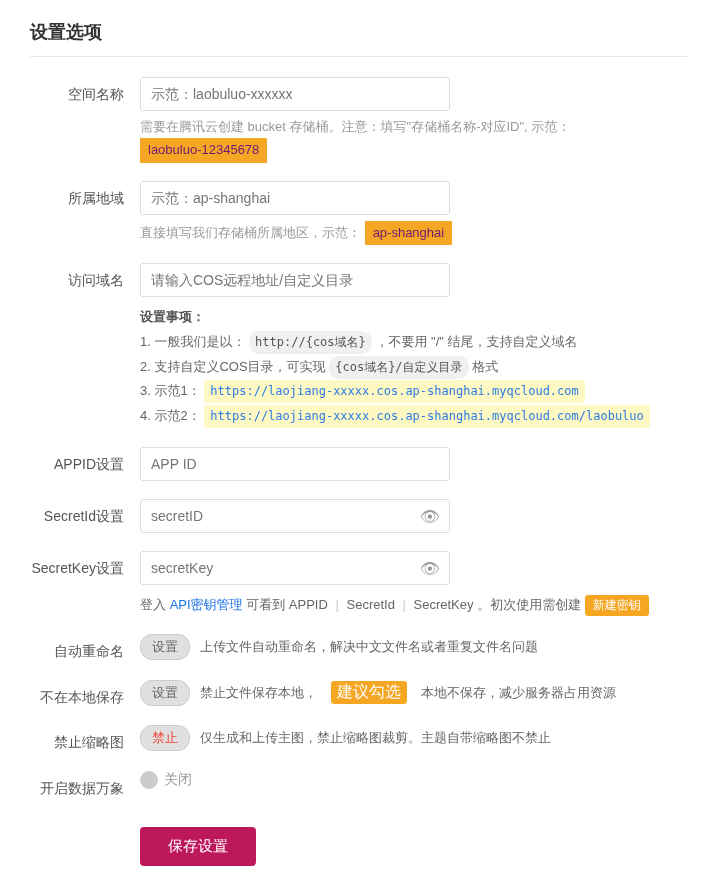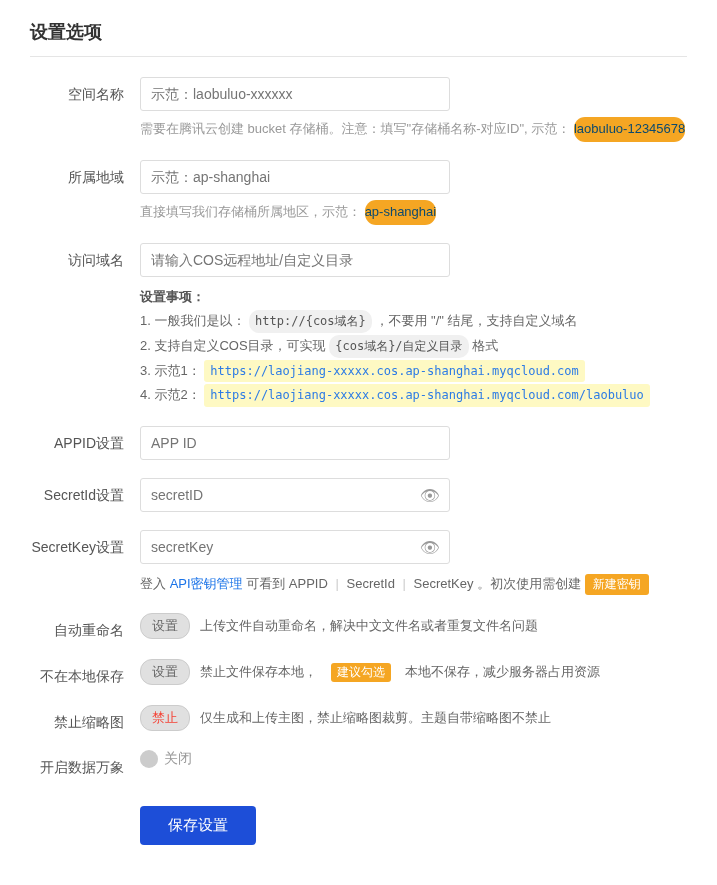--- a/index.html
+++ b/index.html
@@ -82,24 +82,24 @@
 
     .hint-text {
       color: #999;
       font-size: 13px;
       margin-top: 6px;
       line-height: 1.6;
     }
 
     .badge {
       display: inline-block;
-      padding: 2px 0;
-      border-radius: 11px;
-      font-size: 13px;
-      color: #0c4a6e;
+      padding: 2px 8px;
+      border-radius: 1px;
+      font-size: 13px;
+      color: #701a75;
     }
 
     .badge-orange {
       background: #f5a623;
     }
 
     .hint-block {
       margin-top: 8px;
       color: #666;
       font-size: 13px;
@@ -196,21 +196,21 @@
       font-size: 13px;
       text-align: center;
     }
 
     .badge-recommend {
       display: inline-block;
       background: #f5a623;
       color: #fff;
       padding: 1px 6px;
       border-radius: 3px;
-      font-size: 12px;
+      font-size: 16px;
       margin: 0 4px;
     }
 
     .radio-group {
       display: flex;
       align-items: center;
       gap: 6px;
     }
 
     .radio-circle {
@@ -221,21 +221,21 @@
       display: inline-block;
     }
 
     .radio-label {
       color: #999;
       font-size: 14px;
     }
 
     .save-btn {
       display: inline-block;
-      background: #1d4ed8;
+      background: #be185d;
       color: #fff;
       border: none;
       border-radius: 4px;
       padding: 10px 28px;
       font-size: 15px;
       cursor: pointer;
       margin-top: 10px;
     }
   </style>
 </head>

